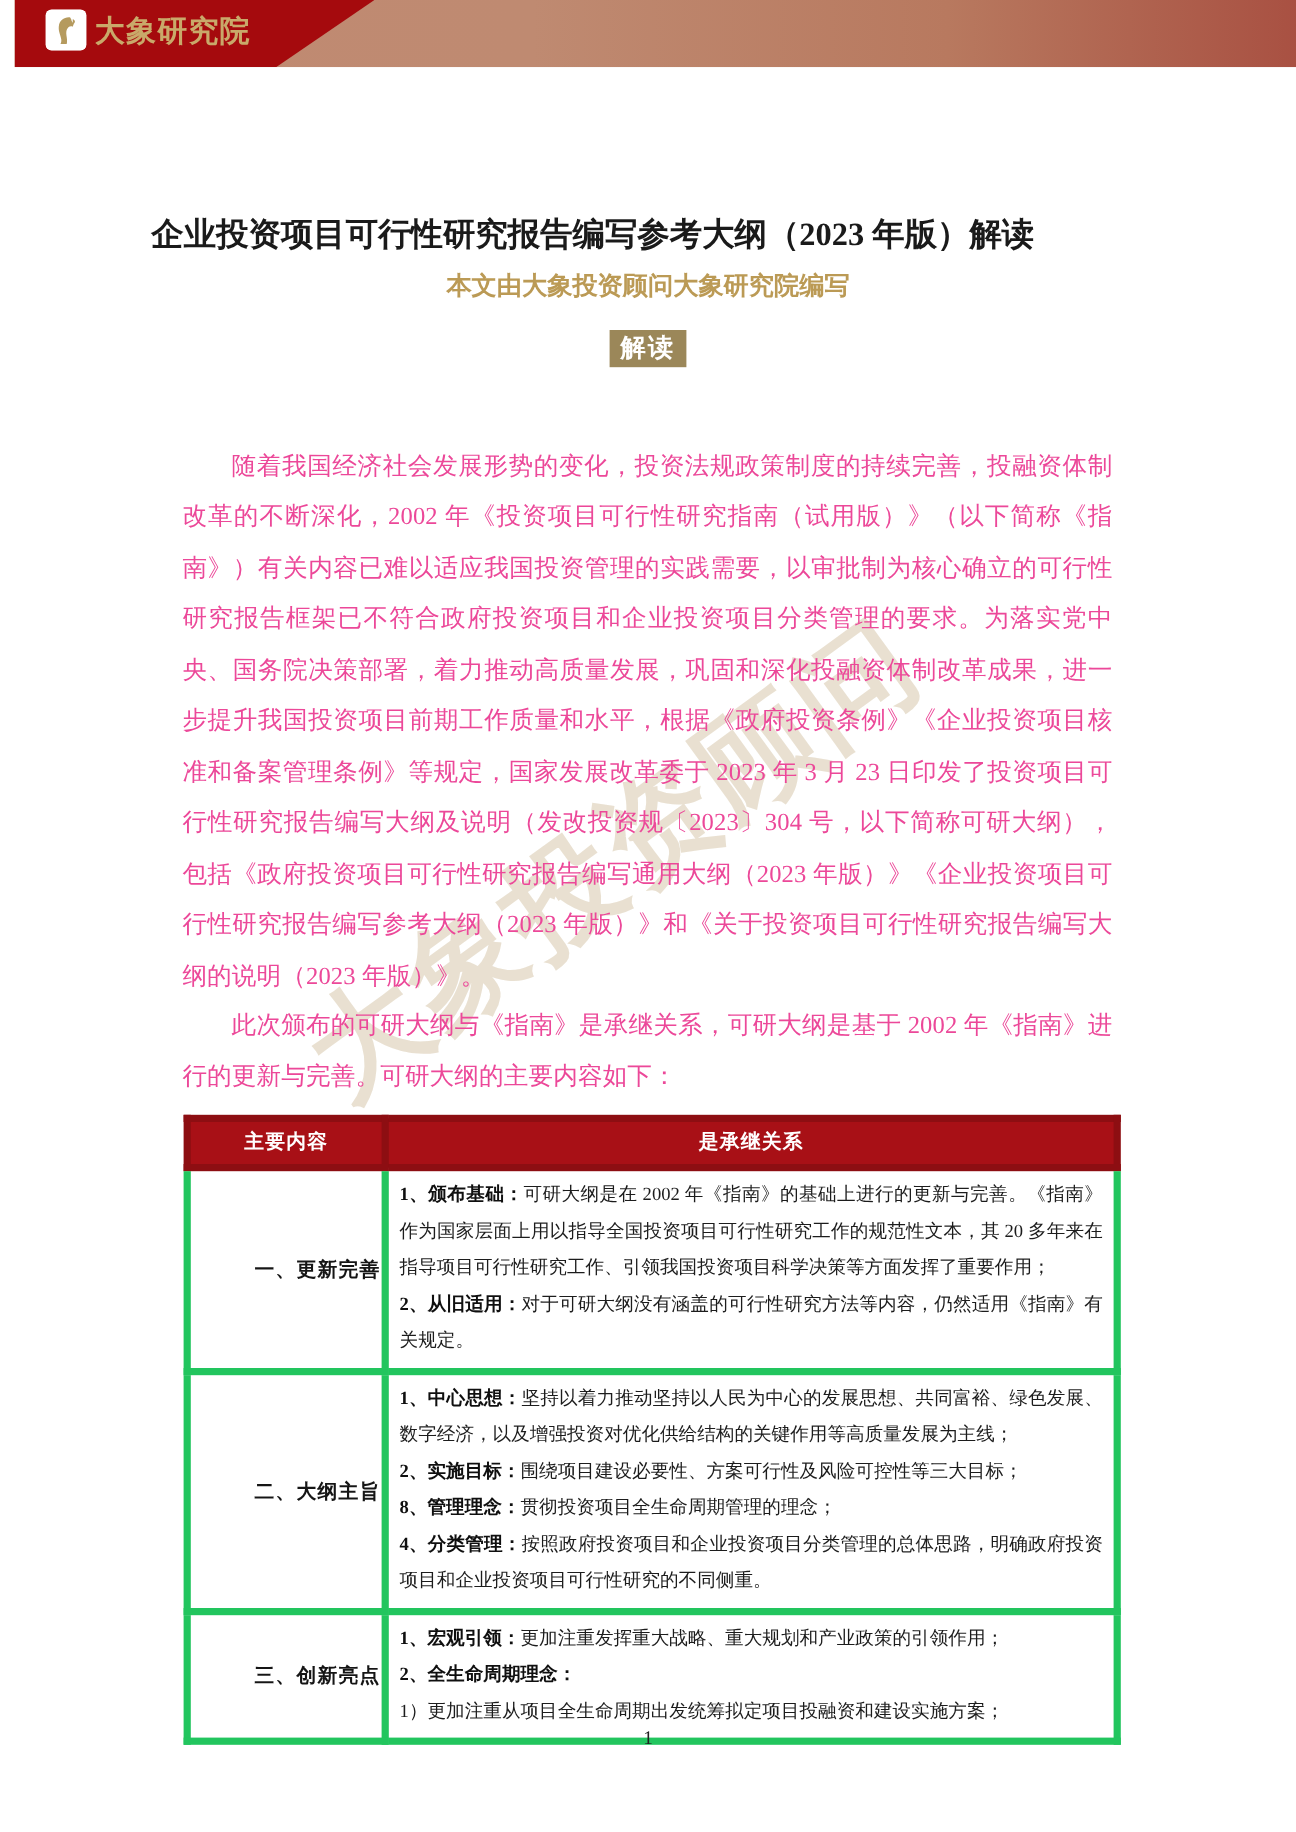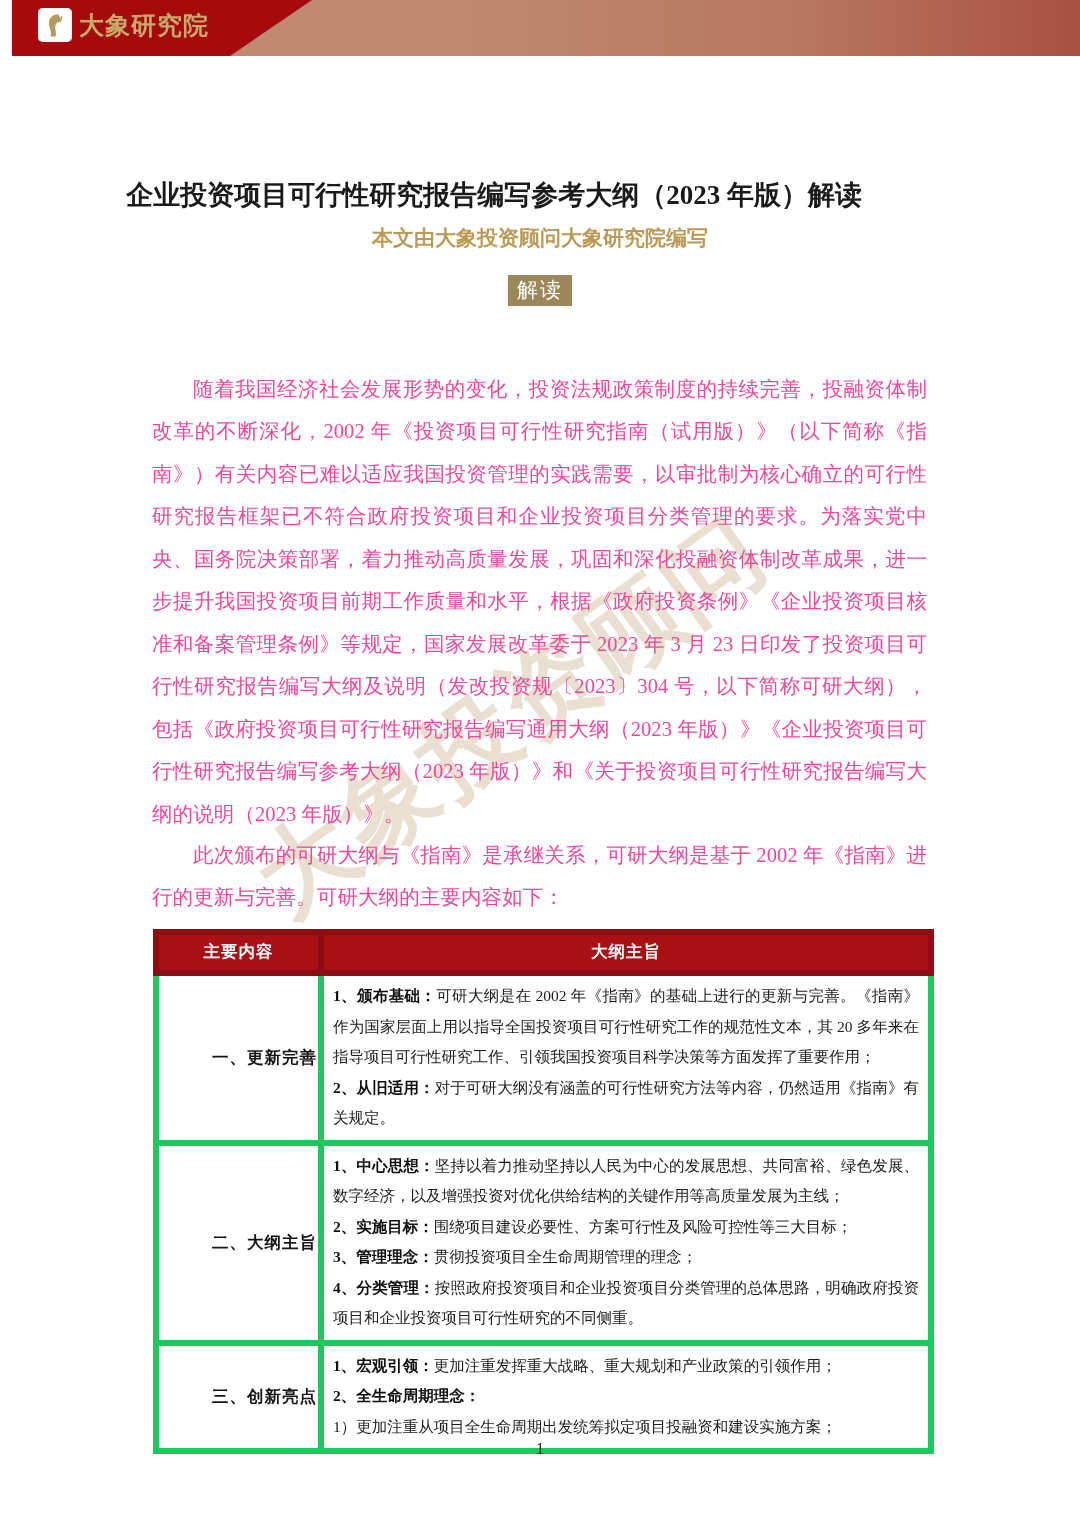--- a/index.html
+++ b/index.html
@@ -132,21 +132,21 @@
     top: 219px;
     left: 0;
     width: 1080px;
     text-align: center;
   }
   #section-badge {
     display: inline-block;
     background: #9b8759;
     color: #ffffff;
     font-size: 21px;
-    font-weight: 400;
+    font-weight: 700;
     padding: 3px 9px 4px 9px;
     letter-spacing: 2px;
     line-height: 1.15;
   }
 
   .body-para {
     position: absolute;
     left: 152px;
     width: 775px;
     font-size: 20.5px;
@@ -253,37 +253,37 @@
     <p id="para-2" class="body-para">此次颁布的可研大纲与《指南》是承继关系，可研大纲是基于 2002 年《指南》进行的更新与完善。可研大纲的主要内容如下：</p>
 
     <table id="outline-table">
       <colgroup>
           <col class="c1">
           <col class="c2">
         </colgroup>
       <thead>
         <tr>
           <th>主要内容</th>
-          <th>大纲主旨</th>
+          <th>是承继关系</th>
         </tr>
       </thead>
       <tbody id="outline-tbody">
           <tr>
             <td class="cat-cell">一、更新完善</td>
             <td class="detail-cell">
               <p><span class="lead">1、颁布基础：</span><span>可研大纲是在 2002 年《指南》的基础上进行的更新与完善。《指南》作为国家层面上用以指导全国投资项目可行性研究工作的规范性文本，其 20 多年来在指导项目可行性研究工作、引领我国投资项目科学决策等方面发挥了重要作用；</span></p>
               <p><span class="lead">2、从旧适用：</span><span>对于可研大纲没有涵盖的可行性研究方法等内容，仍然适用《指南》有关规定。</span></p>
             </td>
           </tr>
           <tr>
             <td class="cat-cell">二、大纲主旨</td>
             <td class="detail-cell">
               <p><span class="lead">1、中心思想：</span><span>坚持以着力推动坚持以人民为中心的发展思想、共同富裕、绿色发展、数字经济，以及增强投资对优化供给结构的关键作用等高质量发展为主线；</span></p>
               <p><span class="lead">2、实施目标：</span><span>围绕项目建设必要性、方案可行性及风险可控性等三大目标；</span></p>
-              <p><span class="lead">3、管理理念：</span><span>贯彻投资项目全生命周期管理的理念；</span></p>
+              <p><span class="lead">8、管理理念：</span><span>贯彻投资项目全生命周期管理的理念；</span></p>
               <p><span class="lead">4、分类管理：</span><span>按照政府投资项目和企业投资项目分类管理的总体思路，明确政府投资项目和企业投资项目可行性研究的不同侧重。</span></p>
             </td>
           </tr>
           <tr>
             <td class="cat-cell">三、创新亮点</td>
             <td class="detail-cell">
               <p><span class="lead">1、宏观引领：</span><span>更加注重发挥重大战略、重大规划和产业政策的引领作用；</span></p>
               <p><span class="lead">2、全生命周期理念：</span></p>
               <p><span>1）更加注重从项目全生命周期出发统筹拟定项目投融资和建设实施方案；</span></p>
             </td>

